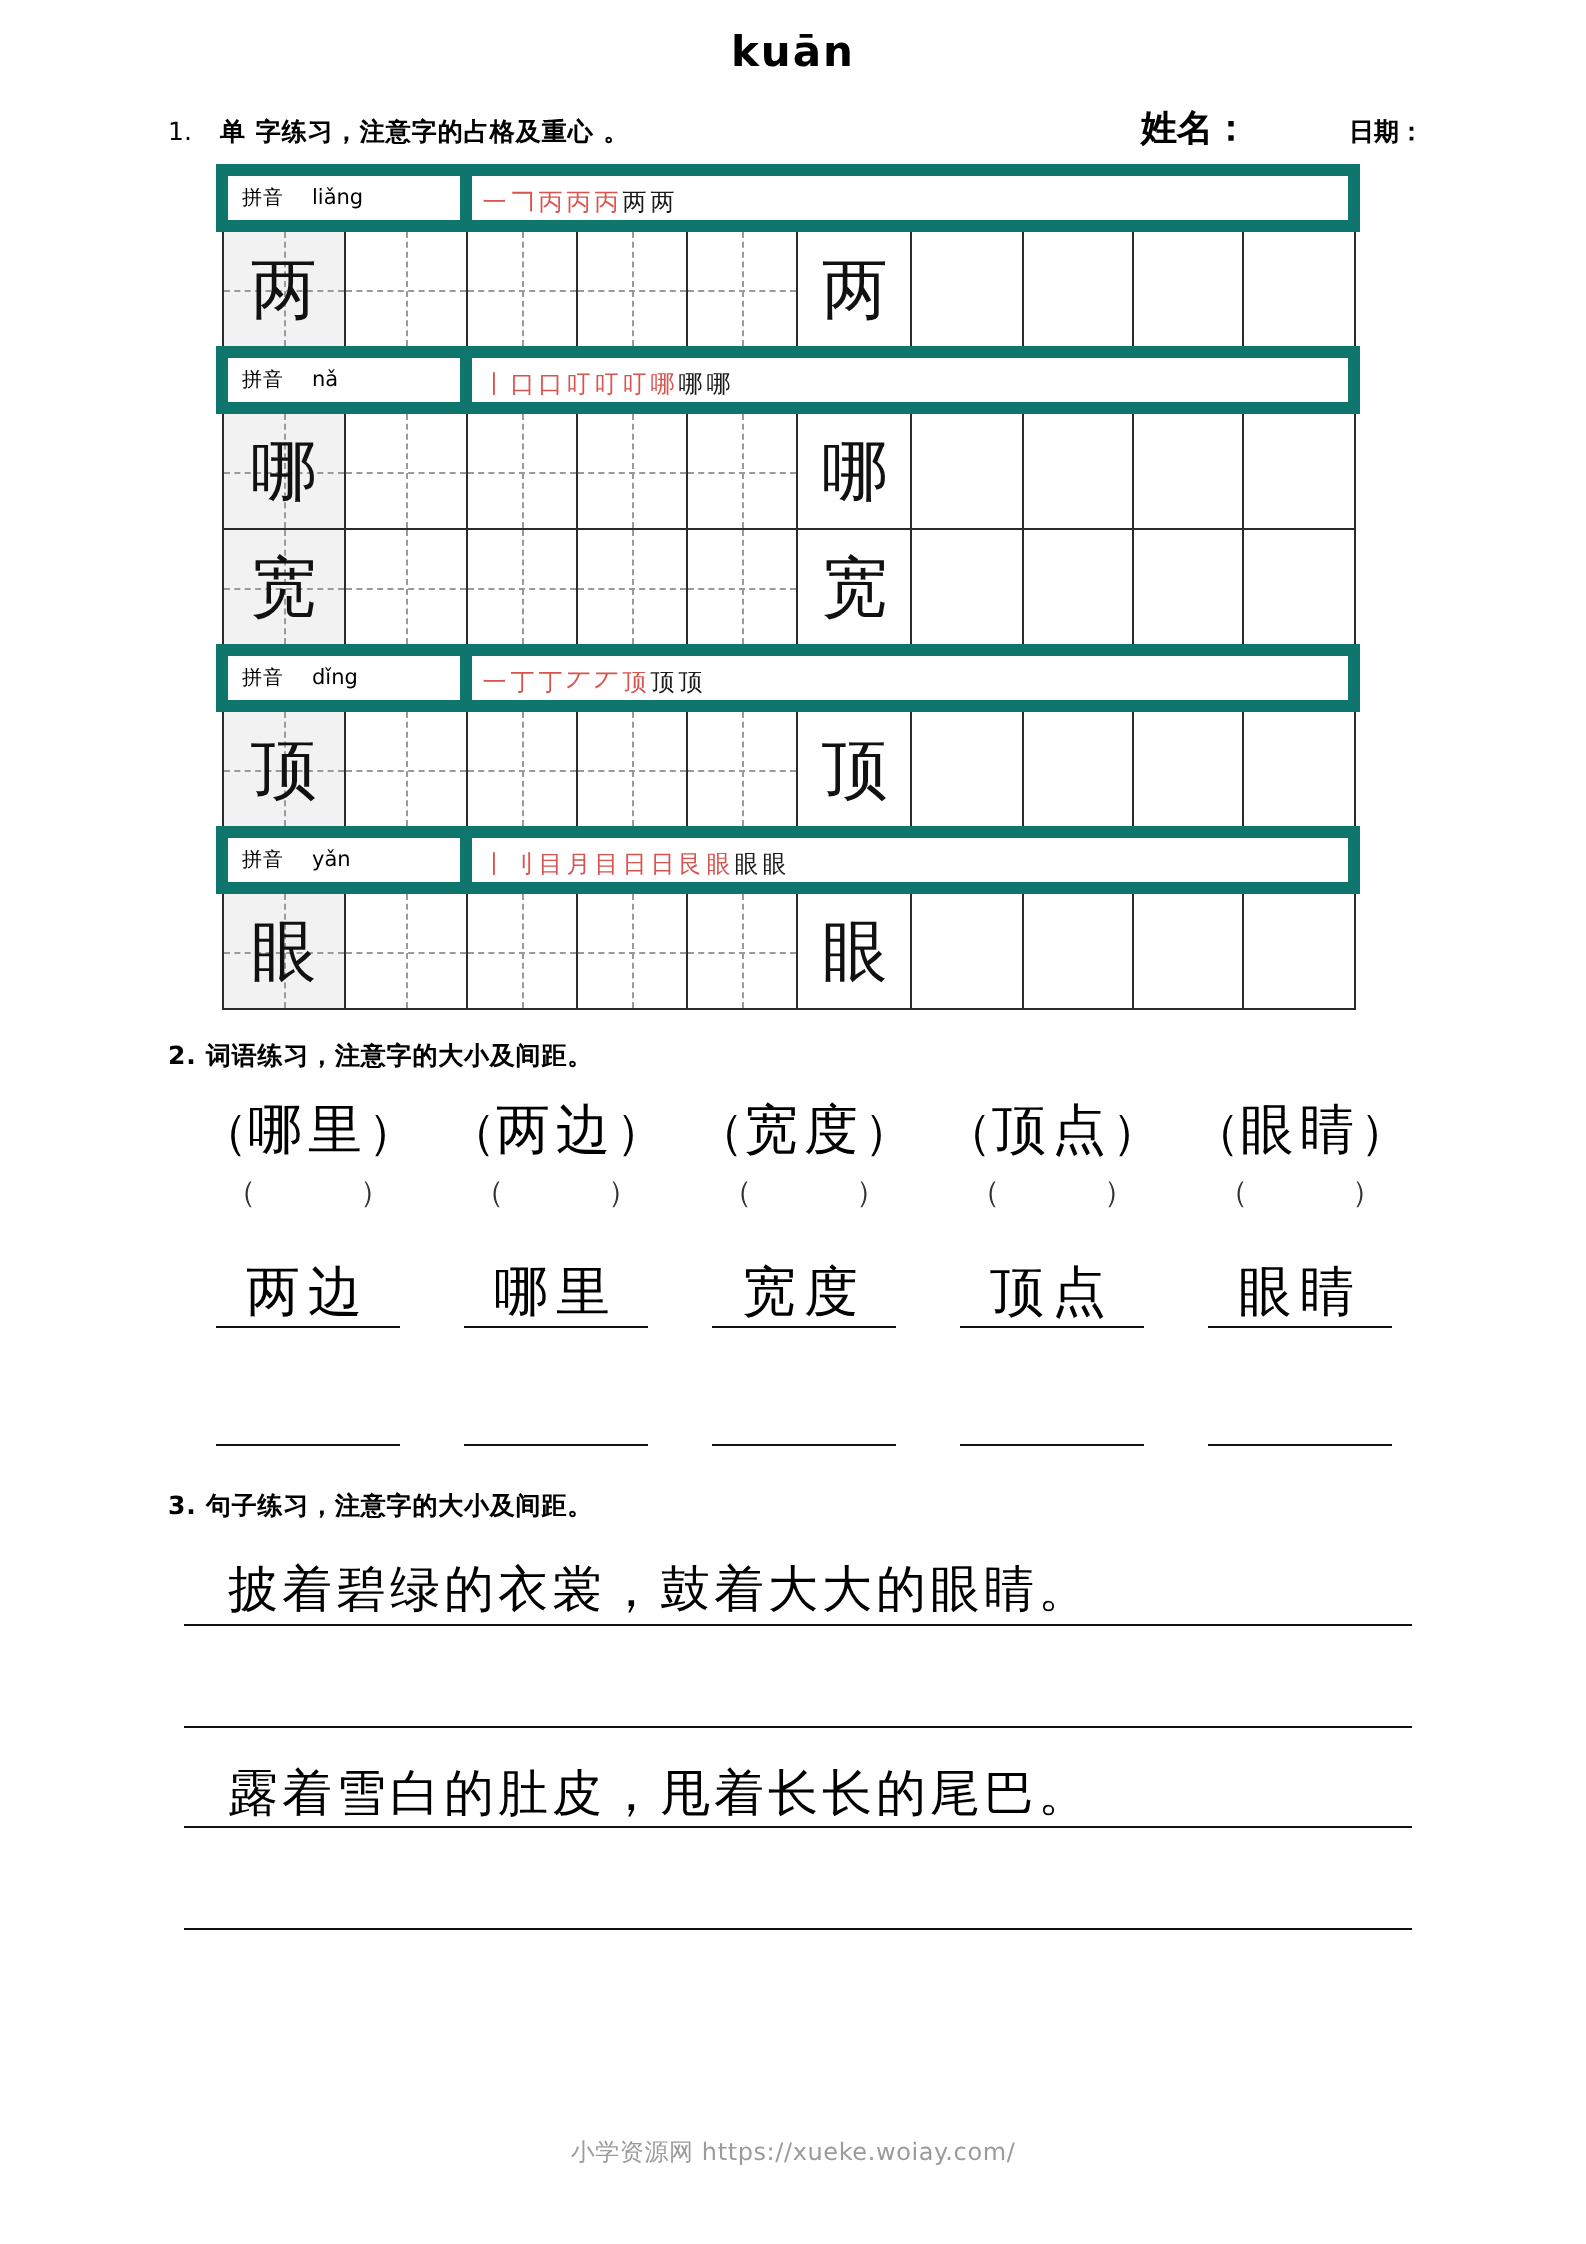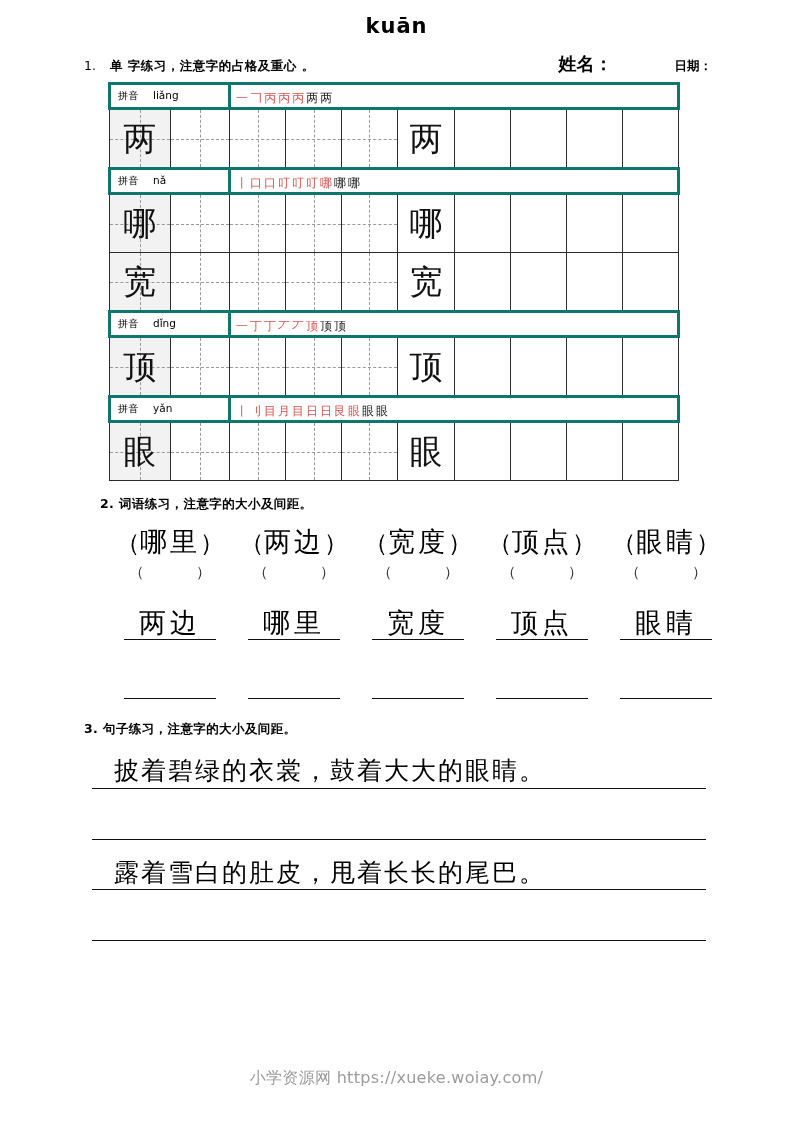--- a/index.html
+++ b/index.html
@@ -42,32 +42,32 @@
     font-weight: normal;
     font-size: 12.5px;
   }
   .sec1-text {
     font-size: 12.5px;
     font-weight: bold;
     letter-spacing: 0.5px;
   }
   .sec1-spacer { flex: 1; }
   .field-name { font-size: 18px; font-weight: bold; margin-right: 50px; }
-  .field-date { font-size: 12.5px; font-weight: bold; margin-right: 12px; margin-left: 12px; }
+  .field-date { font-size: 12.5px; font-weight: bold; margin-right: 12px; }
 
   
   .practice-table {
     margin-left: 108px;
     width: 572px;
     border-collapse: collapse;
   }
   .practice-table td { padding: 0; }
 
   .pinyin-row td {
-    border: 3px solid #0f766e;
+    border: 6px solid #0f766e;
     height: 22px;
   }
   .pinyin-cell {
     width: 113px;
     font-size: 10px;
     padding-left: 7px !important;
     white-space: nowrap;
     vertical-align: middle;
   }
   .pinyin-label { letter-spacing: 0.5px; }
@@ -123,21 +123,21 @@
     color: #111;
   }
 
   
   .sec-head {
     margin-left: 84px;
     font-size: 12.5px;
     font-weight: bold;
     letter-spacing: 0.4px;
   }
-  .sec2 { padding-top: 15px; margin-left: 16px; }
+  .sec2 { padding-top: 15px; }
 
   .word-row {
     display: flex;
     margin-left: 92px;
     width: 620px;
     margin-top: 14px;
   }
   .word-slot {
     flex: 1;
     text-align: center;
@@ -209,21 +209,21 @@
   }
   .sentence-block.blank .sentence-text { visibility: hidden; }
 
   
   .footer {
     position: absolute;
     left: 0;
     right: 0;
     top: 1068px;
     text-align: center;
-    font-size: 16px;
+    font-size: 12px;
     color: #9b9b9b;
     letter-spacing: 0.3px;
   }
 </style>
 </head>
 <body>
 
 <h1 class="page-title">kuān</h1>
 
 <div class="sec1-head">

